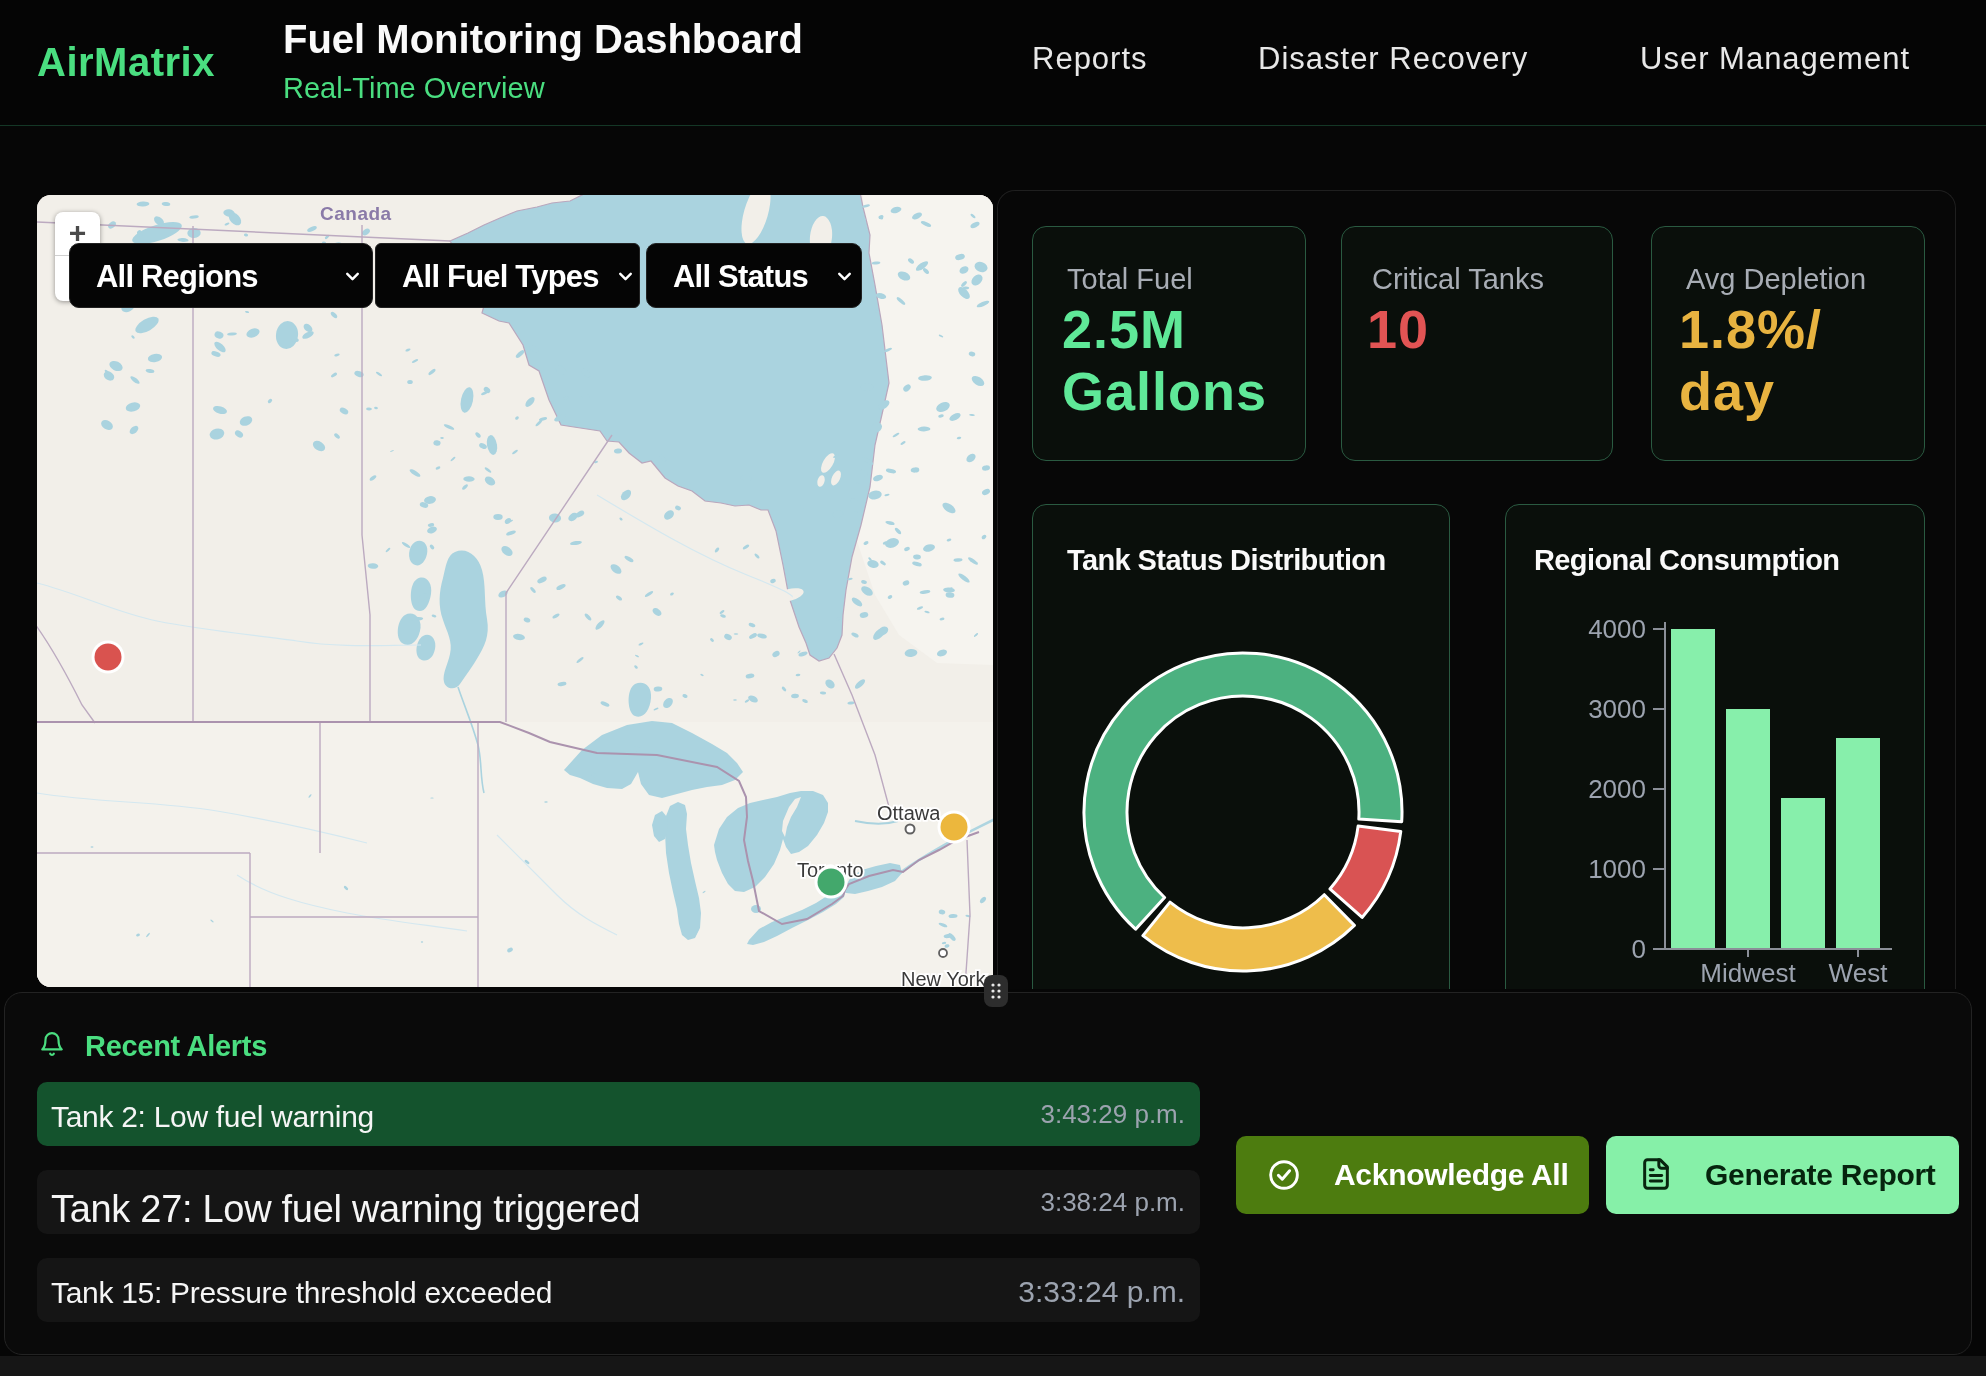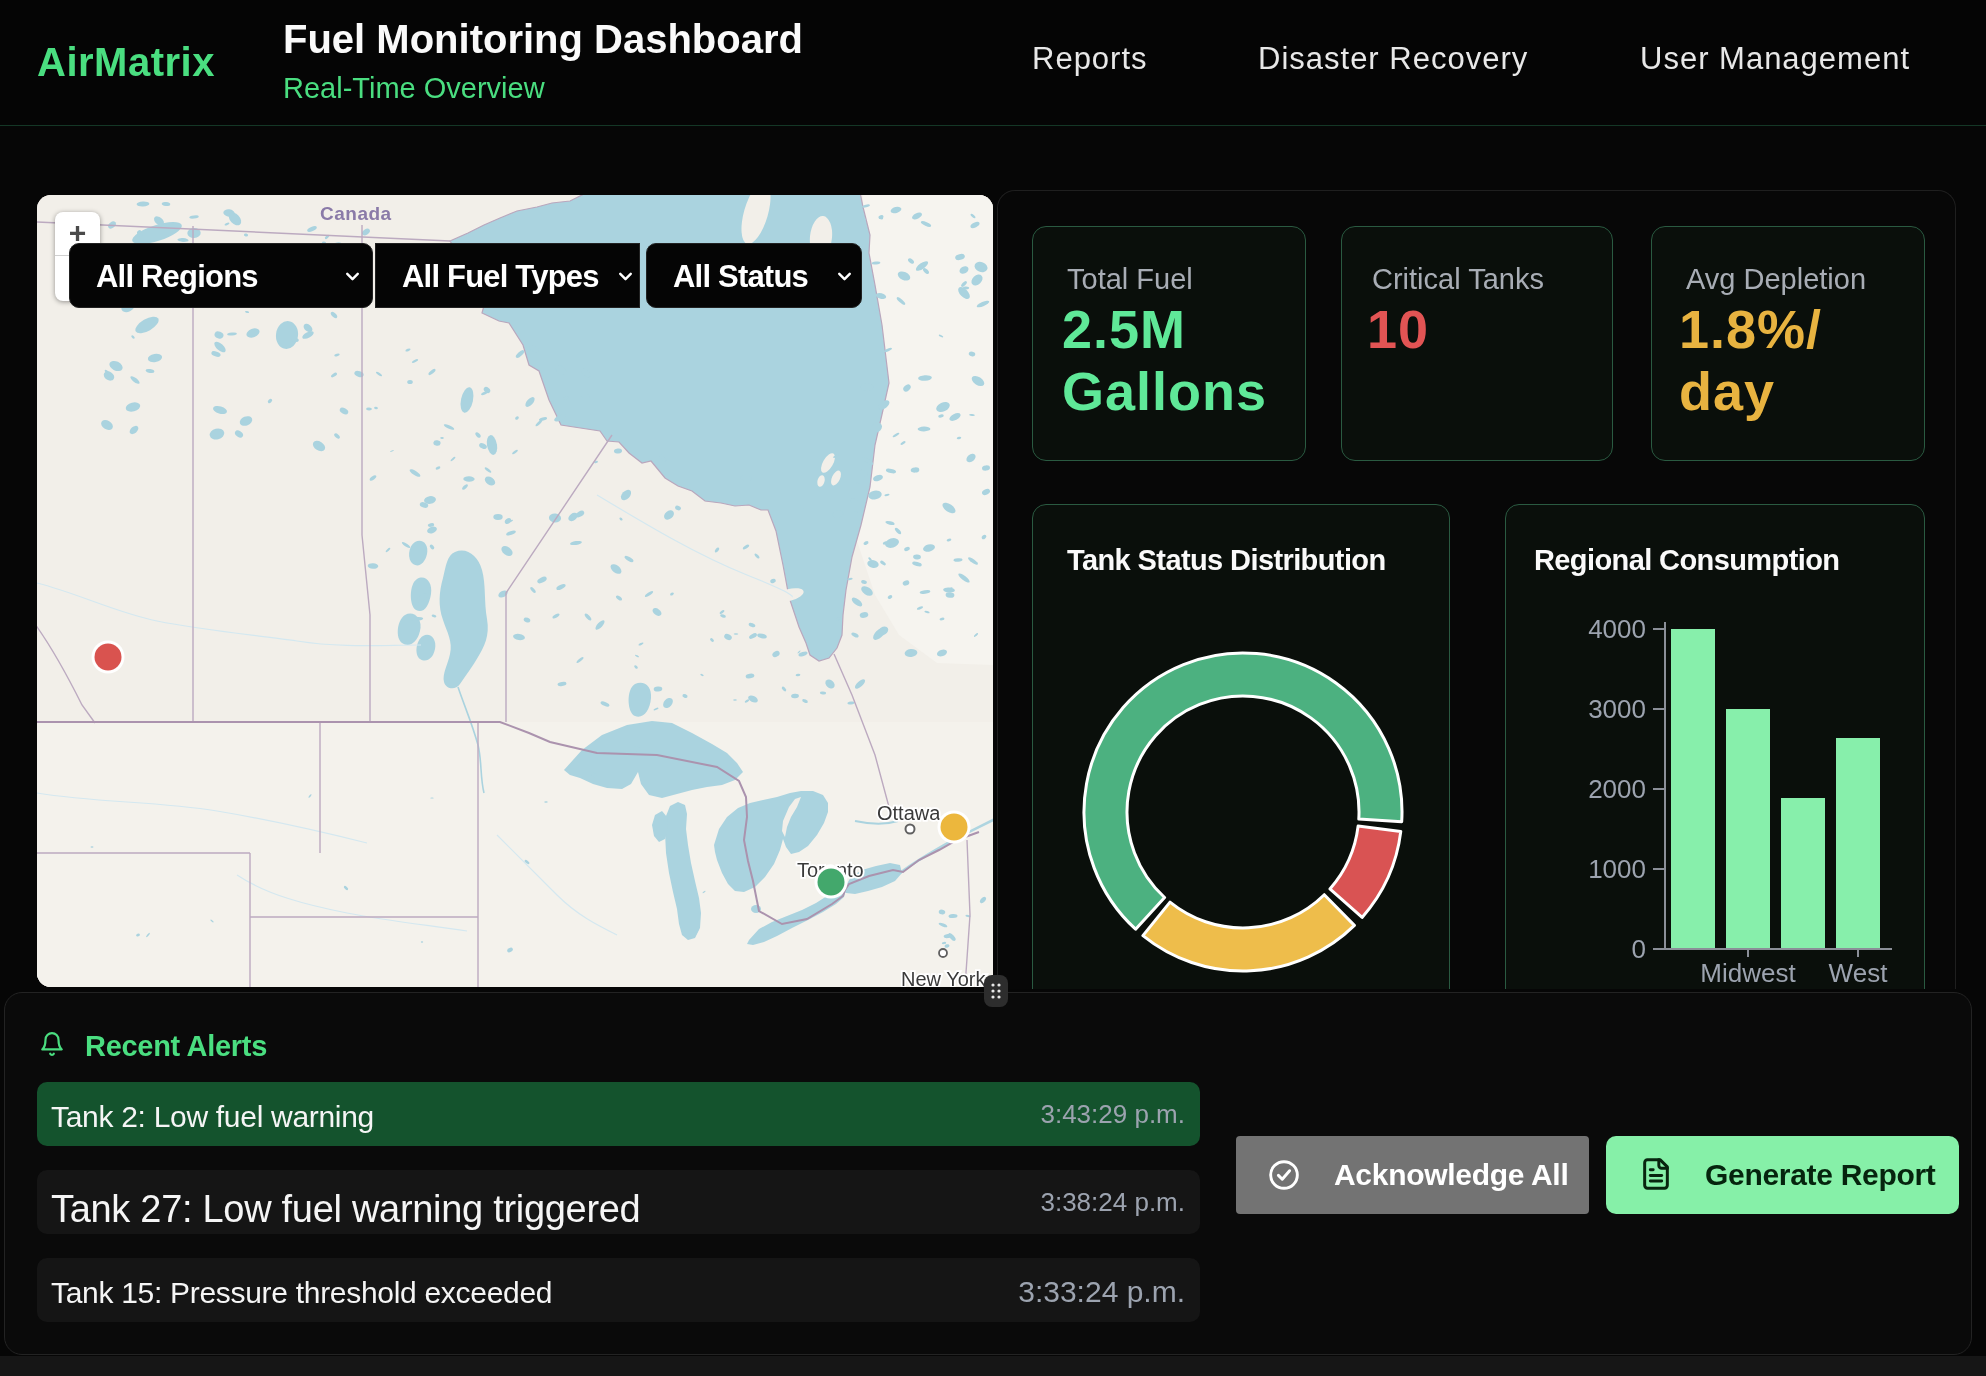--- a/index.html
+++ b/index.html
@@ -445,21 +445,21 @@
     <div class="abs" style="left:18px;top:17px;width:45px;height:44px;color:#4a4a4a;font-size:30px;font-weight:bold;text-align:center;line-height:42px;">+</div>
     
     
     <div class="abs" style="left:32px;top:48px;width:304px;height:65px;background:#050505;border:1px solid #222;border-radius:10px;color:#fff;">
       <span class="abs" style="left:26px;top:15px;font-size:31px;font-weight:600;letter-spacing:-0.8px;">All Regions</span>
       <svg class="abs" style="left:272px;top:22px;" width="21" height="21" viewBox="0 0 24 24" fill="none" stroke="#ffffff" stroke-width="2.8" stroke-linecap="round" stroke-linejoin="round">
           <path d="M6 9l6 6 6-6"></path>
         </svg>
     </div>
     
-    <div class="abs" style="left:338px;top:48px;width:265px;height:65px;background:#050505;border:1px solid #222;border-radius:0;color:#fff;">
+    <div class="abs" style="left:338px;top:48px;width:265px;height:65px;background:#050505;border:1px solid #222;border-radius:6px;color:#fff;">
       <span class="abs" style="left:26px;top:15px;font-size:31px;font-weight:600;letter-spacing:-0.8px;">All Fuel Types</span>
       <svg class="abs" style="left:239px;top:22px;" width="21" height="21" viewBox="0 0 24 24" fill="none" stroke="#ffffff" stroke-width="2.8" stroke-linecap="round" stroke-linejoin="round">
           <path d="M6 9l6 6 6-6"></path>
         </svg>
     </div>
     
     <div class="abs" style="left:609px;top:48px;width:216px;height:65px;background:#050505;border:1px solid #222;border-radius:10px;color:#fff;">
       <span class="abs" style="left:26px;top:15px;font-size:31px;font-weight:600;letter-spacing:-0.8px;">All Status</span>
       <svg class="abs" style="left:187px;top:22px;" width="21" height="21" viewBox="0 0 24 24" fill="none" stroke="#ffffff" stroke-width="2.8" stroke-linecap="round" stroke-linejoin="round">
           <path d="M6 9l6 6 6-6"></path>
@@ -548,21 +548,21 @@
   </div>
   <div class="abs" style="left:37px;top:1170px;width:1163px;height:64px;background:#151515;border-radius:10px;">
     <span class="abs" style="left:14px;top:18px;font-size:38px;color:#f5f5f5;letter-spacing:-0.3px;">Tank 27: Low fuel warning triggered</span>
     <span class="abs" style="right:15px;top:17px;font-size:26px;color:#9ca3af;">3:38:24 p.m.</span>
   </div>
   <div class="abs" style="left:37px;top:1258px;width:1163px;height:64px;background:#151515;border-radius:10px;">
     <span class="abs" style="left:14px;top:18px;font-size:30px;color:#f5f5f5;letter-spacing:-0.3px;">Tank 15: Pressure threshold exceeded</span>
     <span class="abs" style="right:15px;top:17px;font-size:30px;color:#9ca3af;">3:33:24 p.m.</span>
   </div>
 
-  <div class="abs" style="left:1236px;top:1136px;width:353px;height:78px;background:#737373;border-radius:4px;">
+  <div class="abs" style="left:1236px;top:1136px;width:353px;height:78px;background:#4d7c0f;border-radius:10px;">
     <svg class="abs" style="left:32px;top:23px;" width="32" height="32" viewBox="0 0 24 24" fill="none" stroke="#ffffff" stroke-width="2.2" stroke-linecap="round" stroke-linejoin="round">
       <circle cx="12" cy="12" r="10"></circle>
         <path d="M7.8 12.3l2.9 2.9 5.5-6.4"></path>
     </svg>
     <span class="abs" style="left:98px;top:22px;font-size:30px;font-weight:bold;color:#ffffff;letter-spacing:-0.3px;">Acknowledge All</span>
   </div>
   <div class="abs" style="left:1606px;top:1136px;width:353px;height:78px;background:#86f0a8;border-radius:10px;padding-left:8px;">
     <svg class="abs" style="left:33px;top:21px;" width="34" height="34" viewBox="0 0 24 24" fill="none" stroke="#08250f" stroke-width="2.1" stroke-linecap="round" stroke-linejoin="round">
       <path d="M15 2H6a2 2 0 0 0-2 2v16a2 2 0 0 0 2 2h12a2 2 0 0 0 2-2V7Z"></path>
         <path d="M14 2v4a2 2 0 0 0 2 2h4"></path>

